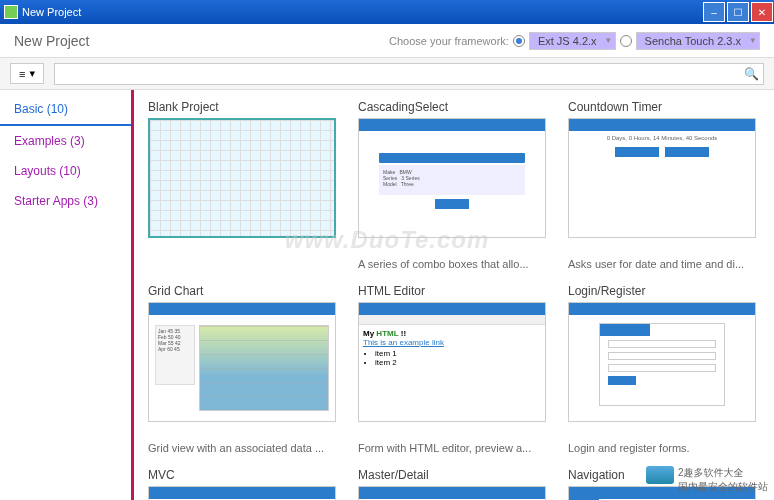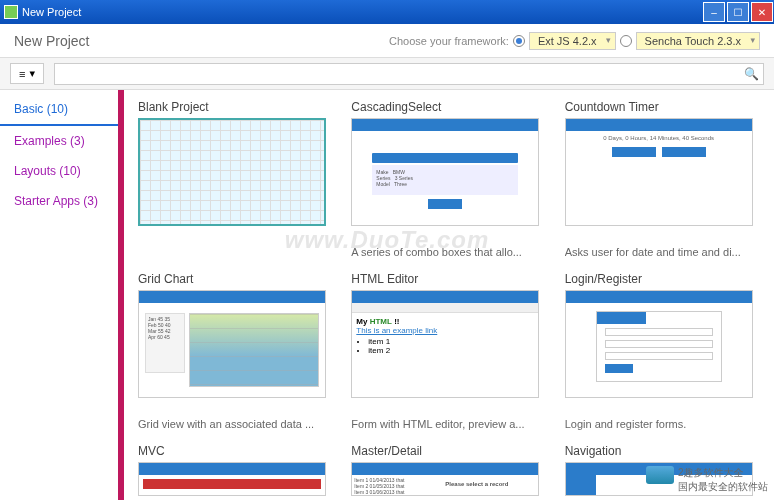--- a/index.html
+++ b/index.html
@@ -8,35 +8,35 @@
 .titlebar-left{display:flex;align-items:center;gap:4px}
 .logo{width:14px;height:14px;background:#7c5;display:inline-block;border:1px solid #fff}
 .titlebar-btns{display:flex}
 .tb-btn{width:22px;height:20px;border:1px solid #fff;background:#3b7ed6;margin:0 1px;display:flex;align-items:center;justify-content:center;font-size:10px;color:#fff;cursor:pointer}
 .tb-btn.close{background:#d44}
 .header{height:34px;border-bottom:1px solid #ddd;display:flex;align-items:center;padding:0 14px;justify-content:space-between}
 .header-title{font-size:14px;color:#666}
 .fw-chooser{display:flex;align-items:center;gap:4px;font-size:11px;color:#888}
 .radio{width:12px;height:12px;border:1px solid #888;border-radius:50%;display:inline-flex;align-items:center;justify-content:center}
 .radio.sel::after{content:"";width:6px;height:6px;background:#3b7ed6;border-radius:50%}
-.fw-dd{border:1px solid #ccc;padding:2px 18px 2px 8px;font-size:11px;color:#444;position:relative;background:#fef9c3;cursor:pointer}
+.fw-dd{border:1px solid #ccc;padding:2px 18px 2px 8px;font-size:11px;color:#444;position:relative;background:#c4b5fd;cursor:pointer}
 .fw-dd::after{content:"▾";position:absolute;right:4px;color:#888;font-size:9px}
 .toolbar{height:32px;background:#f5f5f5;border-bottom:1px solid #ddd;display:flex;align-items:center;padding:0 10px;gap:10px}
 .view-btn{border:1px solid #ccc;background:#fff;padding:3px 8px;font-size:11px;display:flex;align-items:center;gap:4px;cursor:pointer}
 .search{flex:1;max-width:760px;margin-left:auto;position:relative}
 .search input{width:100%;height:22px;border:1px solid #ccc;padding:0 24px 0 6px;font-size:11px}
 .search-icon{position:absolute;right:5px;top:4px;color:#888;font-size:12px}
 .body{display:flex;height:410px}
-.sidebar{width:124px;border-right:6px solid #be185d;padding-top:4px}
+.sidebar{width:134px;border-right:3px solid #be185d;padding-top:4px}
 .side-item{padding:8px 14px;font-size:12px;color:#a21caf;cursor:pointer}
 .side-item.active{color:#1e6ad6;border-bottom:2px solid #1e6ad6}
 .grid{flex:1;padding:10px 14px;overflow-y:auto;display:grid;grid-template-columns:repeat(3,1fr);gap:14px 18px}
 .card{width:188px}
 .card-title{font-size:12px;color:#444;margin-bottom:4px}
-.thumb{width:188px;height:108px;border:1px solid #ccc;background:#fff;position:relative;overflow:hidden;cursor:pointer}
+.thumb{width:188px;height:120px;border:1px solid #ccc;background:#fff;position:relative;overflow:hidden;cursor:pointer}
 .thumb.sel{border:2px solid #4aa;background:#e6f7ff}
 .card-desc{font-size:11px;color:#666;margin-top:20px;white-space:nowrap;overflow:hidden;text-overflow:ellipsis}
 .mini-bar{height:14px;background:#2b7cca;margin:6px;border-radius:1px}
 .mini-header{height:12px;background:#2b7cca}
 .mini-grid{background-image:linear-gradient(#ddd 1px,transparent 1px),linear-gradient(90deg,#ddd 1px,transparent 1px);background-size:10px 10px;width:100%;height:100%;margin:0}
 .mini-chart{position:absolute;top:22px;left:50px;right:6px;bottom:10px;background:linear-gradient(#d6e9a8,#7fb8d6 60%);border:1px solid #ccc}
 .mini-chart::before{content:"";position:absolute;inset:0;background-image:linear-gradient(#aaa 1px,transparent 1px);background-size:100% 14px;opacity:.4}
 .mini-table{position:absolute;top:22px;left:6px;width:40px;height:60px;background:#f4f4f4;border:1px solid #ddd;font-size:5px;padding:2px;line-height:6px;color:#555}
 .mini-login{position:absolute;top:20px;left:30px;right:30px;bottom:15px;background:#fff;border:1px solid #ccc}
 .mini-login .tab{height:12px;background:#2b7cca;width:40%}

